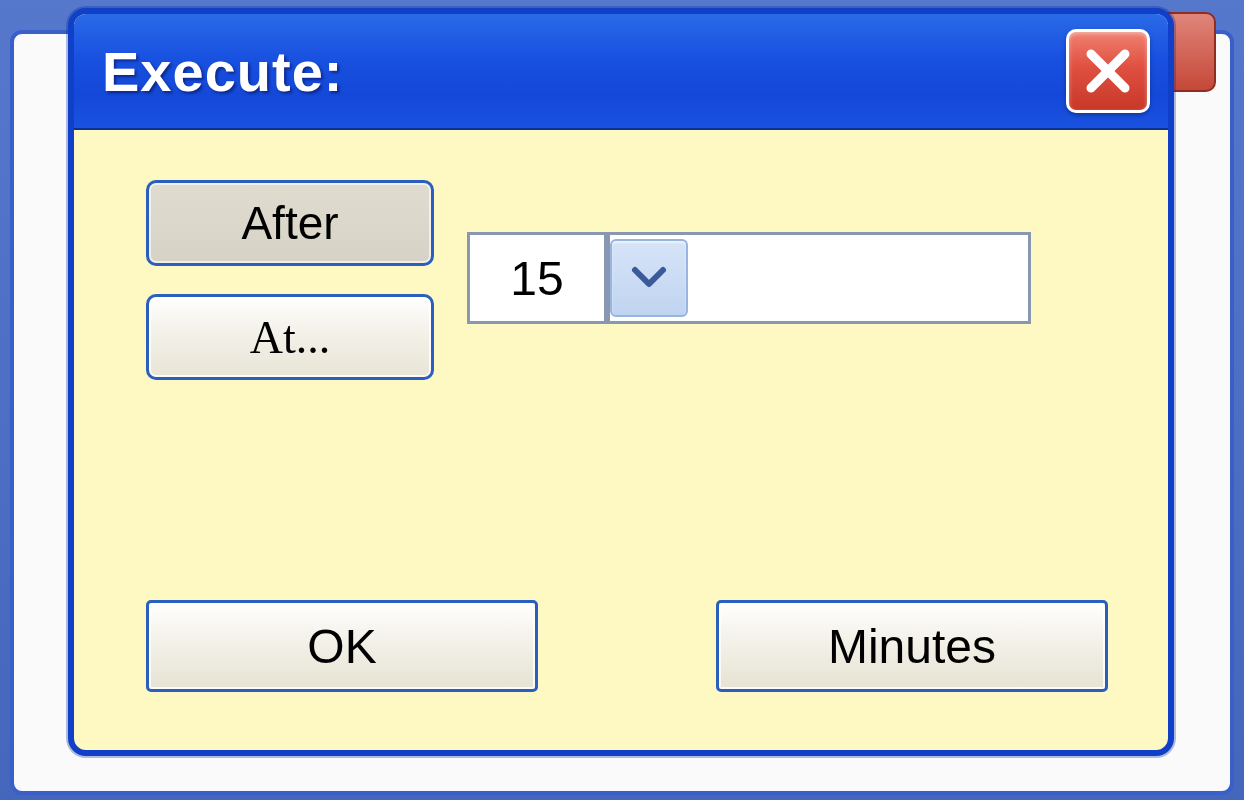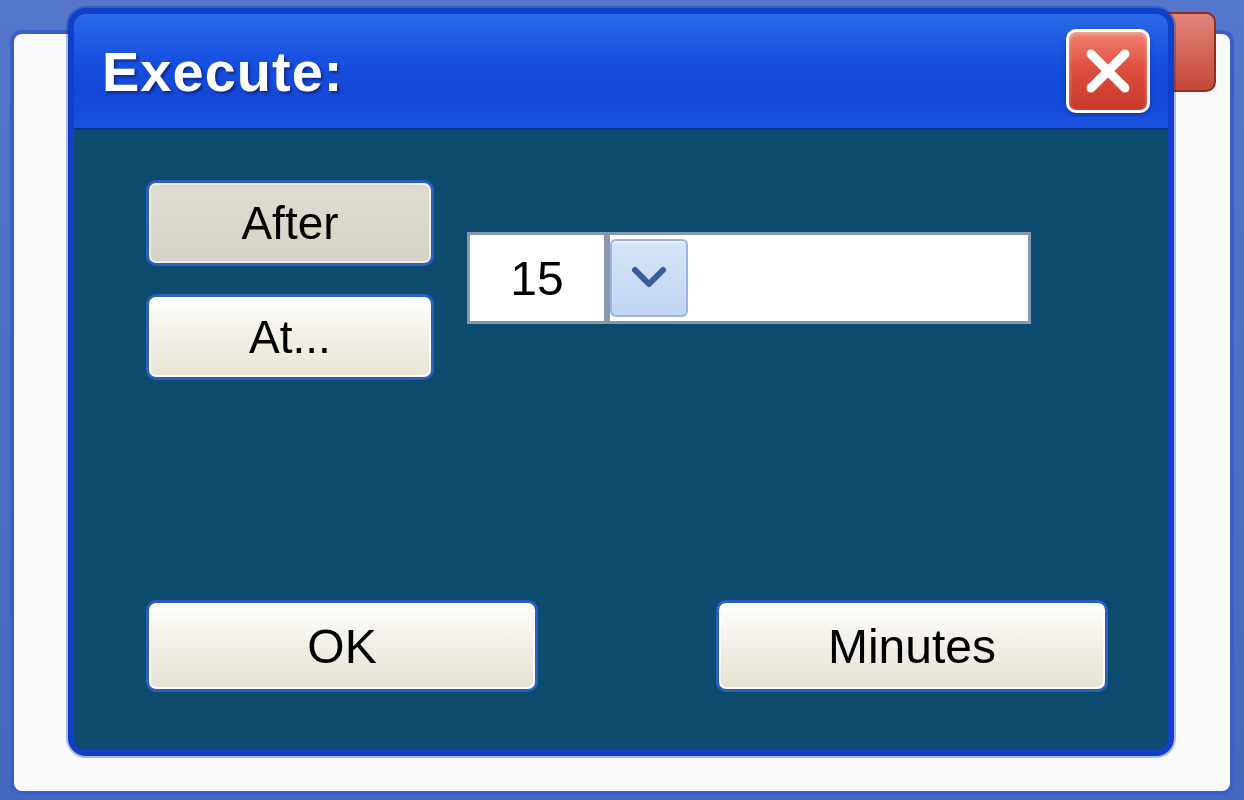--- a/index.html
+++ b/index.html
@@ -44,21 +44,21 @@
     }
 
     .dialog {
       position: absolute;
       top: 8px;
       left: 68px;
       width: 1106px;
       height: 748px;
       border: 6px solid #1040c8;
       border-radius: 18px;
-      background: #0c4a6e;
+      background: #fef9c3;
       overflow: hidden;
       box-shadow: 0 0 0 2px rgba(0,40,160,0.3);
     }
 
     .titlebar {
       height: 116px;
       background: linear-gradient(to bottom,
         #2a6ae8 0%,
         #1850e0 40%,
         #1448d8 70%,
@@ -128,20 +128,21 @@
     }
 
     .xp-button.selected {
       background: linear-gradient(to bottom, #e0ddd0 0%, #d6d3c6 100%);
       box-shadow: inset 0 0 0 2px rgba(255,255,255,0.6);
     }
 
     .xp-button.normal {
       background: linear-gradient(to bottom, #ffffff 0%, #f4f2ea 40%, #e8e5d6 100%);
       box-shadow: inset 0 0 0 2px rgba(255,255,255,0.8);
+      font-family: Liberation Serif, serif;
     }
 
     .value-input {
       width: 140px;
       height: 92px;
       border: 3px solid #8898b0;
       background: #ffffff;
       font-size: 48px;
       text-align: center;
       font-family: inherit;
@@ -193,21 +194,21 @@
       left: 72px;
       right: 60px;
       display: flex;
       justify-content: space-between;
     }
 
     .action-button {
       width: 392px;
       height: 92px;
       border: 3px solid #2a5fc0;
-      border-radius: 10px;
+      border-radius: 5px;
       font-size: 48px;
       font-family: inherit;
       cursor: pointer;
       background: linear-gradient(to bottom, #ffffff 0%, #f4f2ea 40%, #e6e3d4 100%);
       box-shadow: inset 0 0 0 2px rgba(255,255,255,0.8);
       color: #000;
     }
   </style>
 </head>
 <body>

